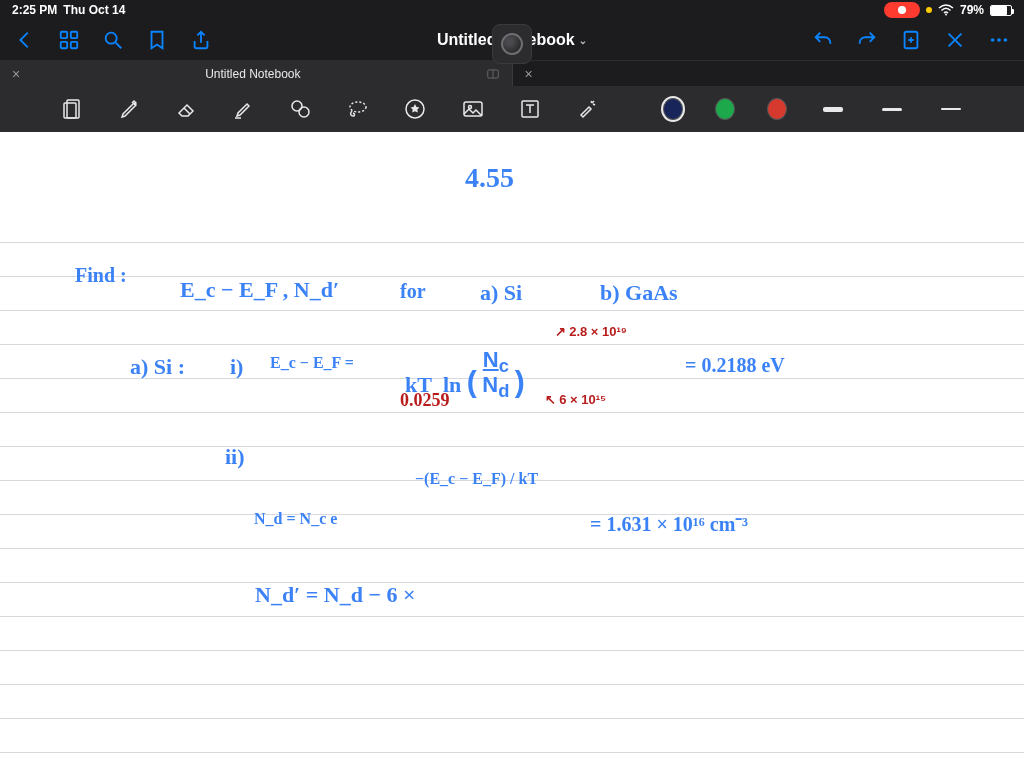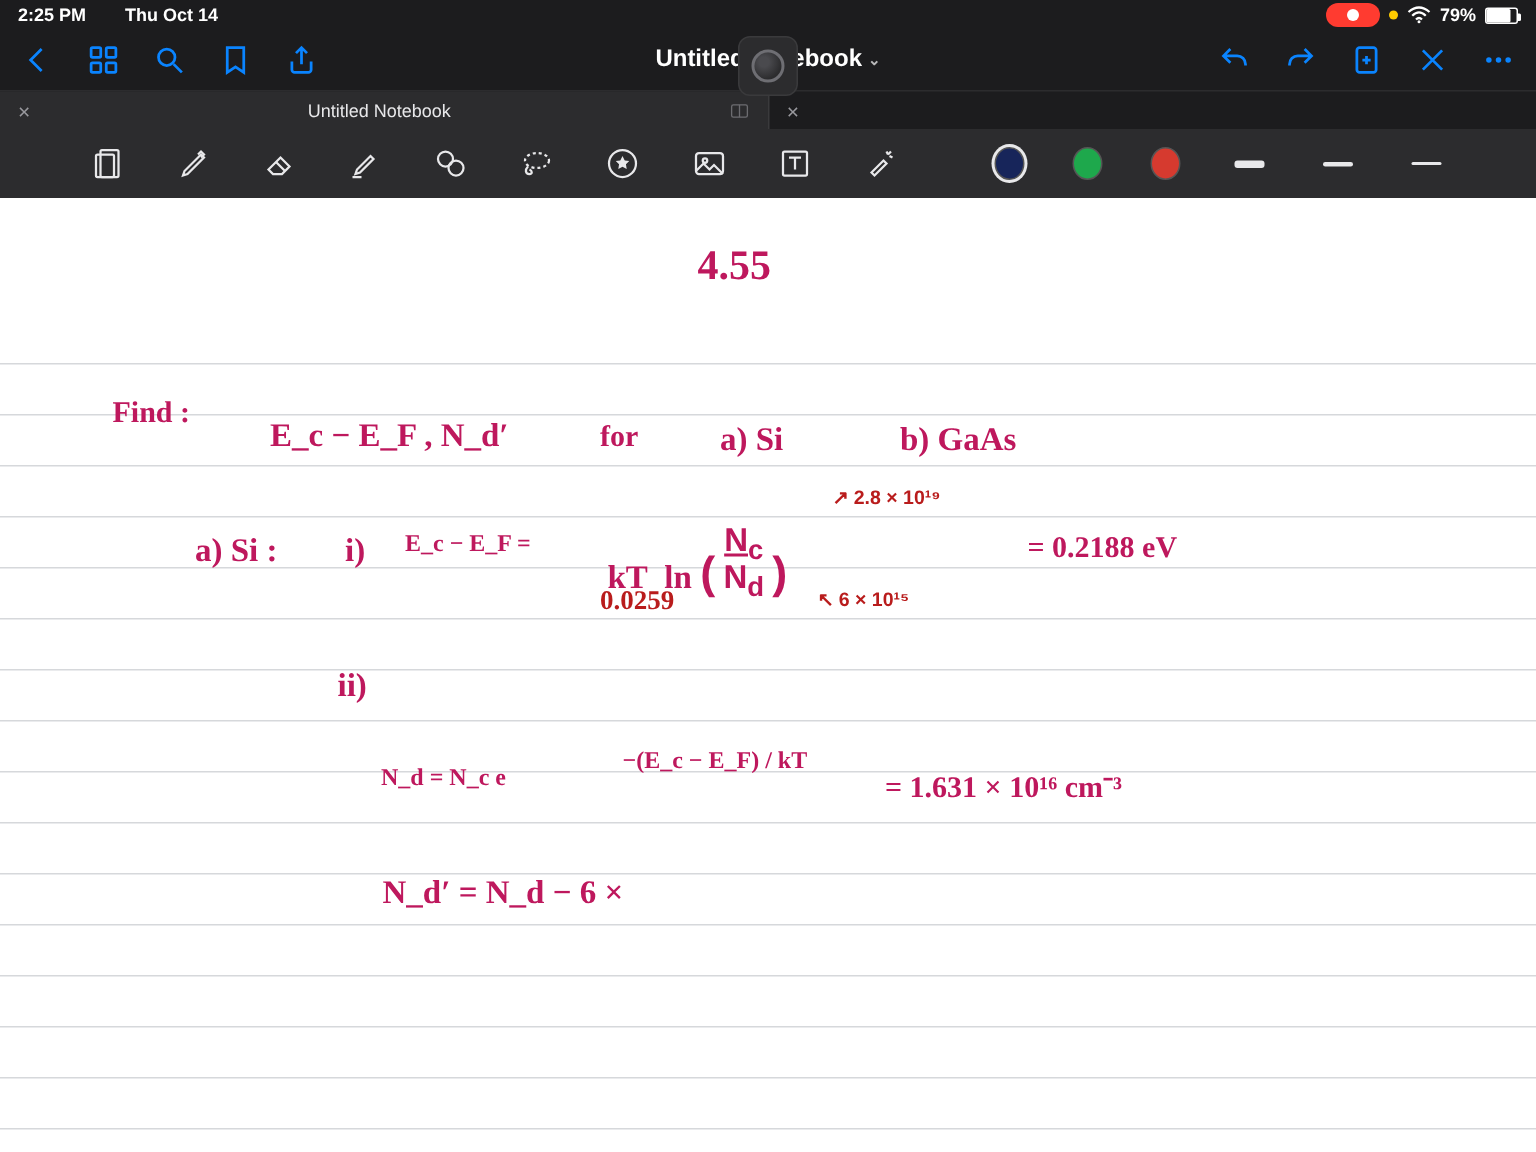--- a/index.html
+++ b/index.html
@@ -1,19 +1,19 @@
 <!DOCTYPE html>
 <html><head>
 <meta charset="utf-8">
 <style>
 * { margin:0; padding:0; box-sizing:border-box; font-family:-apple-system,BlinkMacSystemFont,sans-serif; }
 body { width:1024px; height:768px; background:#1c1c1e; overflow:hidden; position:relative; }
 
 .status-bar { height:20px; display:flex; align-items:center; justify-content:space-between; padding:0 12px; color:#fff; font-size:12px; font-weight:600; }
-.status-left { display:flex; gap:26px; }
+.status-left { display:flex; gap:6px; }
 .status-right { display:flex; align-items:center; gap:6px; }
 .rec-pill { background:#ff3b30; width:36px; height:16px; border-radius:8px; display:flex; align-items:center; justify-content:center; }
 .rec-dot { width:8px; height:8px; border-radius:50%; background:#fff; }
 .wifi-dot { width:6px; height:6px; border-radius:50%; background:#ffcc00; }
 .battery-box { width:22px; height:11px; border:1px solid #fff; border-radius:2px; position:relative; }
 .battery-tip { position:absolute; right:-3px; top:3px; width:2px; height:5px; background:#fff; border-radius:0 1px 1px 0; }
 .battery-fill { background:#fff; height:100%; border-radius:1px; }
 
 .nav-bar { height:40px; display:flex; align-items:center; justify-content:space-between; padding:0 14px; }
 .nav-left, .nav-right { display:flex; gap:22px; align-items:center; }
@@ -37,21 +37,21 @@
 .tool-btn { width:28px; height:28px; display:flex; align-items:center; justify-content:center; cursor:pointer; }
 .tool-svg { width:24px; height:24px; stroke:#e8e8ea; fill:none; stroke-width:1.5; }
 .tool-spacer { flex:1; }
 .color-dot { width:22px; height:22px; border-radius:50%; cursor:pointer; border:1px solid #555; }
 .color-dot.selected { box-shadow:0 0 0 2px #e8e8ea; }
 .line-weight { width:30px; height:28px; display:flex; align-items:center; justify-content:center; cursor:pointer; }
 .line-weight .bar { background:#e8e8ea; width:20px; border-radius:2px; }
 
 .paper { position:absolute; left:0; right:0; top:132px; bottom:0; background:#fff; overflow:hidden; }
 .rules { position:absolute; left:0; right:0; height:1px; background:#d6d8db; }
-.hw { position:absolute; font-family:'Segoe Script','Bradley Hand','Comic Sans MS',cursive; color:#be185d; font-weight:700; white-space:nowrap; }
+.hw { position:absolute; font-family:'Segoe Script','Bradley Hand','Comic Sans MS',cursive; color:#3b82f6; font-weight:700; white-space:nowrap; }
 .hw.green { color:#b91c1c; }
 .hw.sup { font-size:13px; }
 </style>
 </head>
 <body>
 
 <div class="status-bar">
   <div class="status-left">
     <span>2:25 PM</span>
     <span>Thu Oct 14</span>
@@ -249,17 +249,17 @@
   <div class="hw" style="left:270px; top:222px; font-size:16px">E_c − E_F  =</div>
   <div class="hw" style="left:405px; top:218px; font-size:22px">kT&nbsp;&nbsp;ln&nbsp;<span style="font-size:30px">(</span>&nbsp;<span style="display:inline-block;text-align:center;line-height:0.9"><span style="text-decoration:underline">N<sub>c</sub></span><br><span>N<sub>d</sub></span></span>&nbsp;<span style="font-size:30px">)</span></div>
   <div class="hw green sup" style="left:555px; top:192px">↗ <span>2.8 × 10¹⁹</span></div>
   <div class="hw green sup" style="left:545px; top:260px">↖ <span>6 × 10¹⁵</span></div>
   <div class="hw green" style="left:400px; top:258px; font-size:18px">0.0259</div>
   <div class="hw" style="left:685px; top:222px; font-size:20px">=   0.2188  eV</div>
 
   <div class="hw" style="left:225px; top:312px; font-size:22px">ii)</div>
 
   <div class="hw" style="left:254px; top:378px; font-size:16px">N_d  =  N_c e</div>
-  <div class="hw sup" style="left:415px; top:367px; font-size:16px">−(E_c − E_F) / kT</div>
+  <div class="hw sup" style="left:415px; top:338px; font-size:16px">−(E_c − E_F) / kT</div>
   <div class="hw" style="left:590px; top:378px; font-size:20px">=  1.631 × 10¹⁶  cm⁻³</div>
 
   <div class="hw" style="left:255px; top:450px; font-size:22px">N_d′  =  N_d − 6 ×</div>
 </div>
 
 </body></html>

